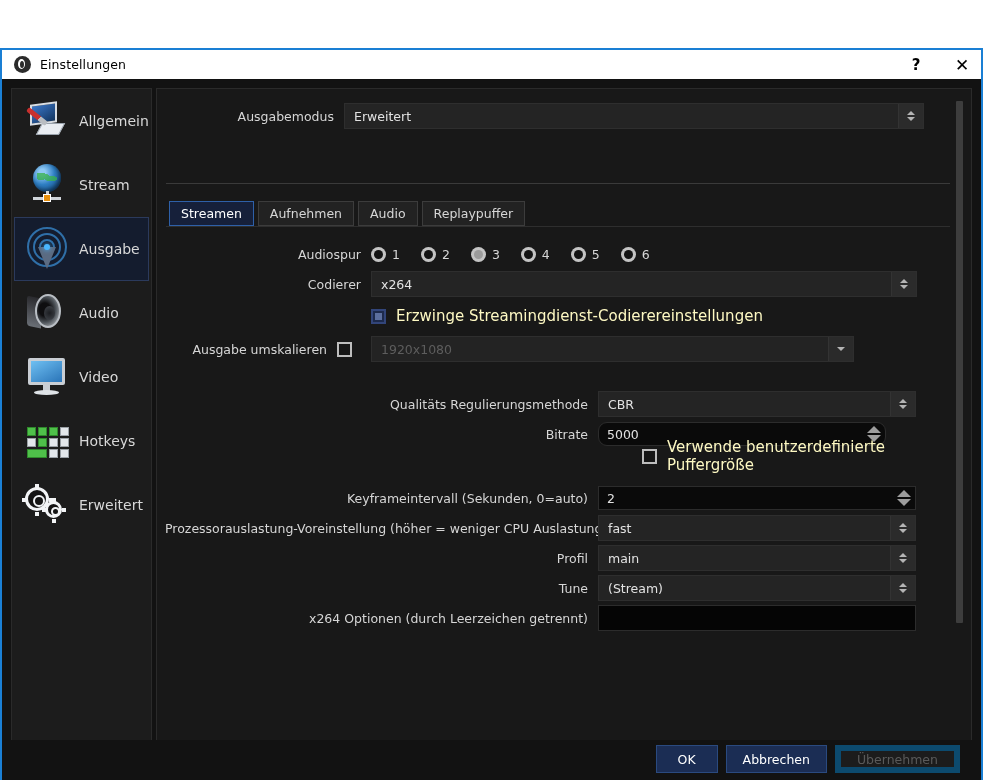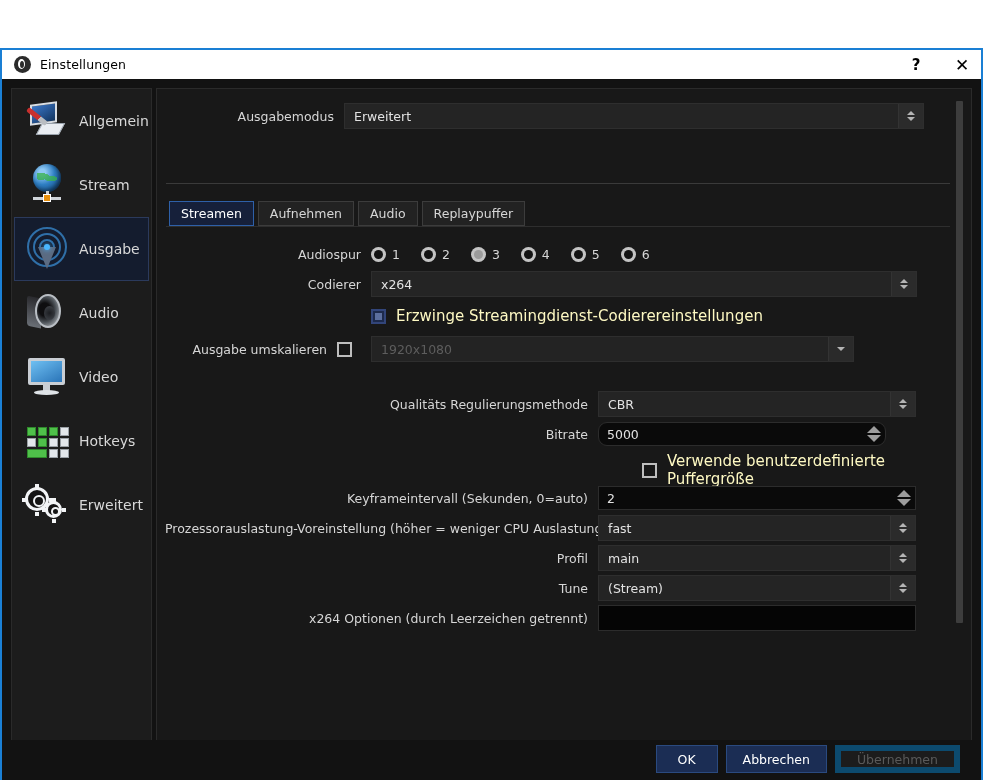--- a/index.html
+++ b/index.html
@@ -696,21 +696,21 @@
         <div class="lbl" style="width:433px;">Bitrate</div>
         <div class="spin" style="width:288px;border-radius:9px;">
           <span>5000</span>
           <span class="sbtns">
             <span class="bigchev up"></span>
               <span class="bigchev down"></span>
           </span>
         </div>
       </div>
 
-      <div class="row" style="left:445px; top:370px;padding-left:40px;">
+      <div class="row" style="left:445px; top:356px;padding-left:40px;">
         <label class="cbrow">
           <span class="cb"></span>
           <span class="cb-label">Verwende benutzerdefinierte Puffergröße</span>
         </label>
       </div>
 
       <div class="row" style="left:8px; top:398px; width:756px;">
         <div class="lbl" style="width:433px;">Keyframeintervall (Sekunden, 0=auto)</div>
         <div class="spin" style="width:318px;">
           <span>2</span>

